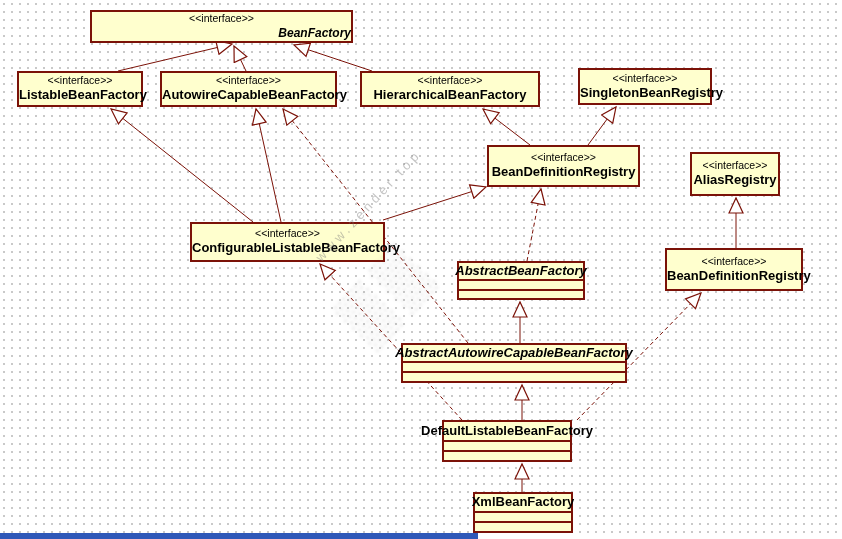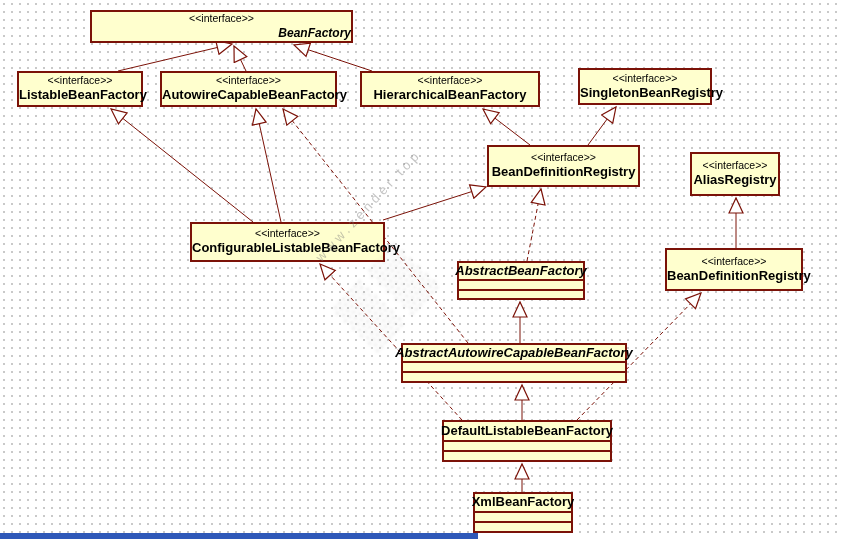--- a/index.html
+++ b/index.html
@@ -118,21 +118,21 @@
     <div class="cmp"></div>
     <div class="cmp"></div>
   </div>
 
   <div class="uml-node cls italic" style="left:401px;top:343px;width:226px;height:40px">
     <div class="cname">AbstractAutowireCapableBeanFactory</div>
     <div class="cmp"></div>
     <div class="cmp"></div>
   </div>
 
-  <div class="uml-node cls" style="left:442px;top:420px;width:170px;height:42px">
+  <div class="uml-node cls" style="left:442px;top:420px;width:130px;height:42px">
     <div class="cname">DefaultListableBeanFactory</div>
     <div class="cmp"></div>
     <div class="cmp"></div>
   </div>
 
   <div class="uml-node cls" style="left:473px;top:492px;width:100px;height:41px">
     <div class="cname">XmlBeanFactory</div>
     <div class="cmp"></div>
     <div class="cmp"></div>
   </div>

